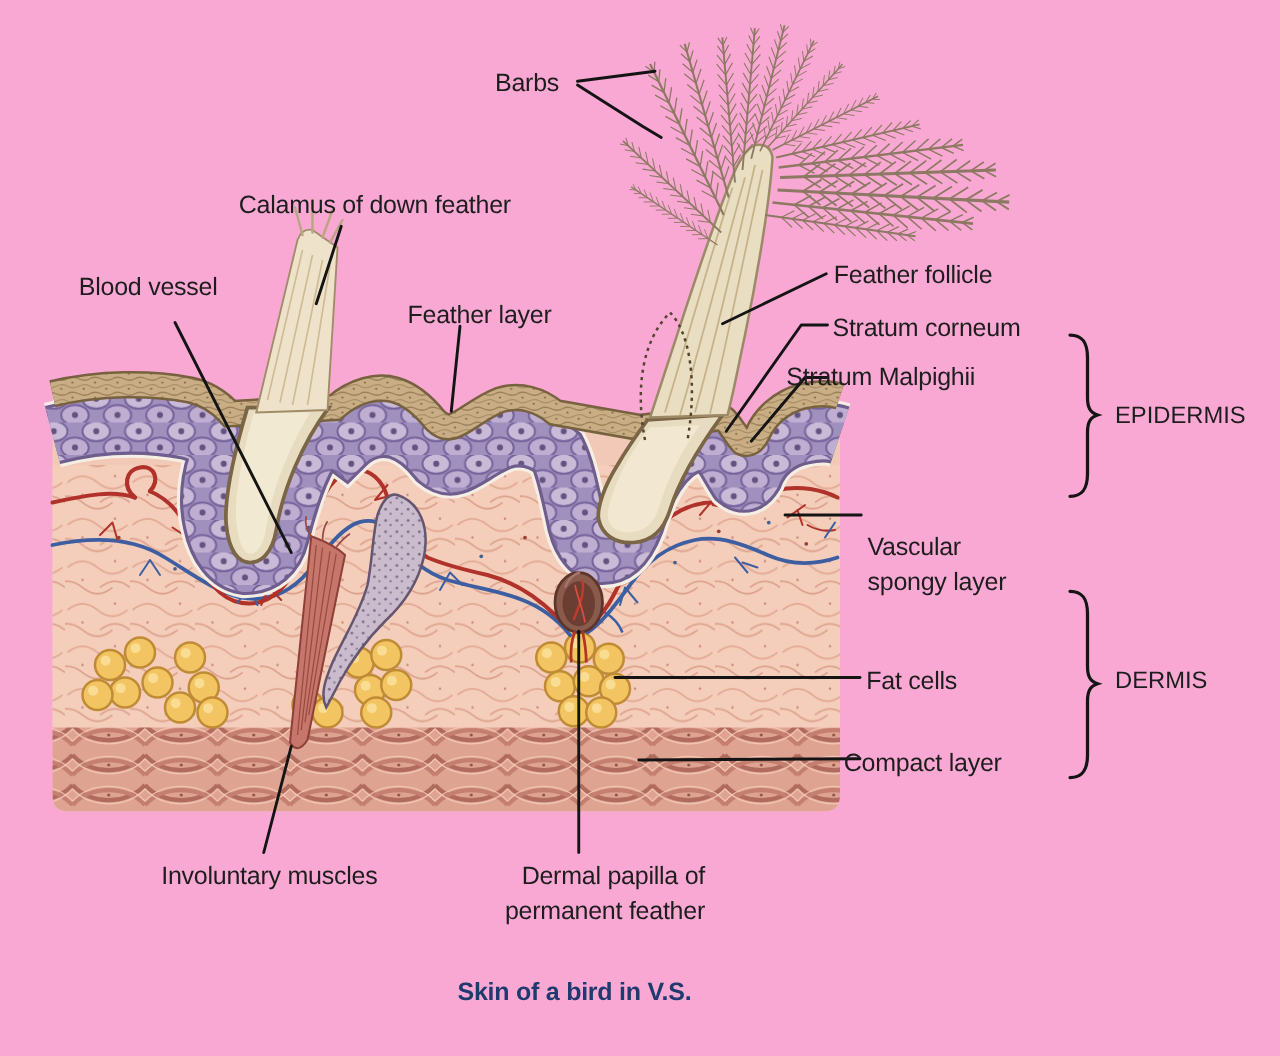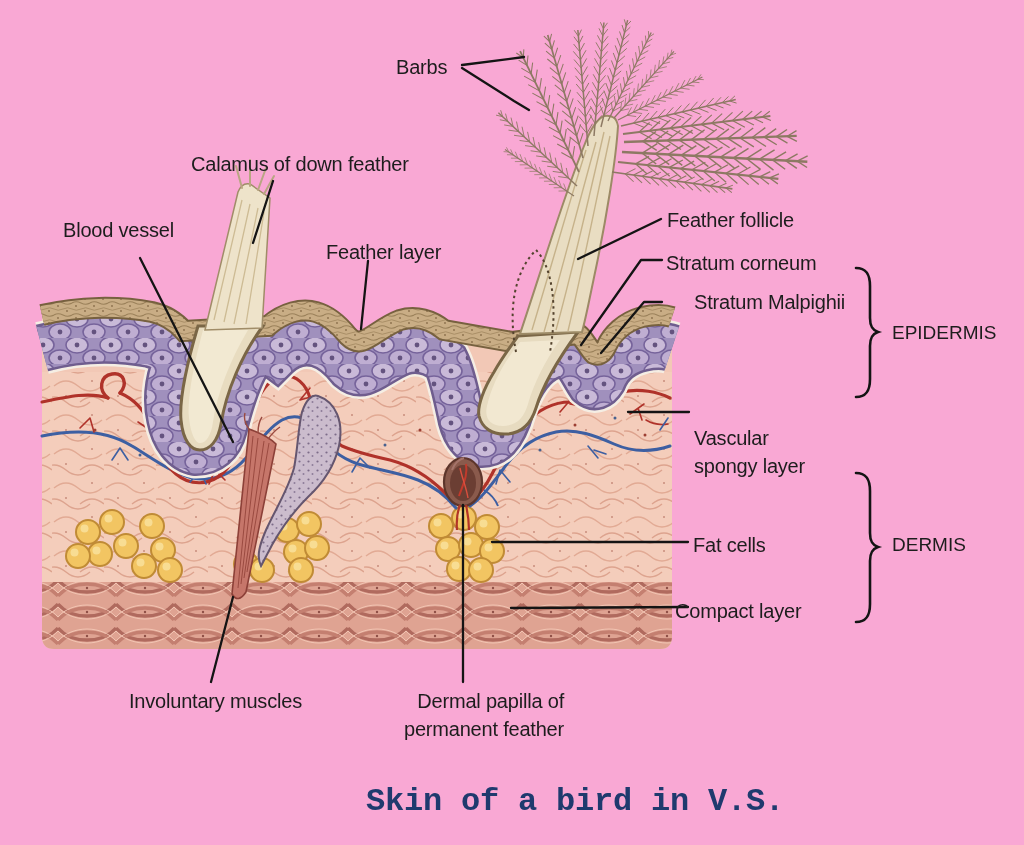--- a/index.html
+++ b/index.html
@@ -3,22 +3,22 @@
 <meta charset="utf-8">
 <style>
   html,body{margin:0;padding:0;background:#f7f5f2;}
   #stage{position:relative;width:1024px;height:845px;background:#f9a8d4;overflow:hidden;
          font-family:"Liberation Sans",sans-serif;}
   #art{position:absolute;left:0;top:0;}
   .lbl{position:absolute;font-size:20px;line-height:1.4;color:#1d1d1d;white-space:pre-line;
        letter-spacing:-0.2px;}
   .lbl.bold{font-weight:normal;font-size:19px;letter-spacing:0;}
   .lbl.center{text-align:right;}
-  #title{position:absolute;left:366px;top:783px;font-size:32px;font-weight:bold;
-         color:#1f3a6e;letter-spacing:-0.2px;font-family:Liberation Mono, monospace;}
+  #title{position:absolute;left:366px;top:783px;font-size:20px;font-weight:bold;
+         color:#1f3a6e;letter-spacing:-0.2px;}
 </style>
 </head>
 <body>
 
 <div id="stage">
 
 <svg id="art" width="1024" height="845" viewBox="0 0 1024 845" xmlns="http://www.w3.org/2000/svg">
   <defs>
     <pattern id="pCells" width="34" height="26" patternUnits="userSpaceOnUse">
       <rect width="34" height="26" fill="#a090bd"></rect>
@@ -266,21 +266,21 @@
          C872,549 870,553 870,561 L870,604 C870,616 866,622 856,622"></path>
   </g>
 </svg>
 
 <div class="lbl" style="left:396px;top:53px;">Barbs</div>
 <div class="lbl" style="left:191px;top:150px;">Calamus of down feather</div>
 <div class="lbl" style="left:63px;top:216px;">Blood vessel</div>
 <div class="lbl" style="left:326px;top:238px;">Feather layer</div>
 <div class="lbl" style="left:667px;top:206px;">Feather follicle</div>
 <div class="lbl" style="left:666px;top:249px;">Stratum corneum</div>
-<div class="lbl" style="left:694px;top:288px;">Stratum Malpighii</div>
+<div class="lbl" style="left:629px;top:288px;">Stratum Malpighii</div>
 <div class="lbl bold" style="left:892px;top:320px;">EPIDERMIS</div>
 <div class="lbl" style="left:694px;top:424px;">Vascular
 spongy layer</div>
 <div class="lbl" style="left:693px;top:531px;">Fat cells</div>
 <div class="lbl bold" style="left:892px;top:532px;">DERMIS</div>
 <div class="lbl" style="left:675px;top:597px;">Compact layer</div>
 <div class="lbl" style="left:113px;top:687px;margin-left:16px;">Involuntary muscles</div>
 <div class="lbl center" style="left:380px;top:687px;width:184px;">Dermal papilla of
 permanent feather</div>
 

